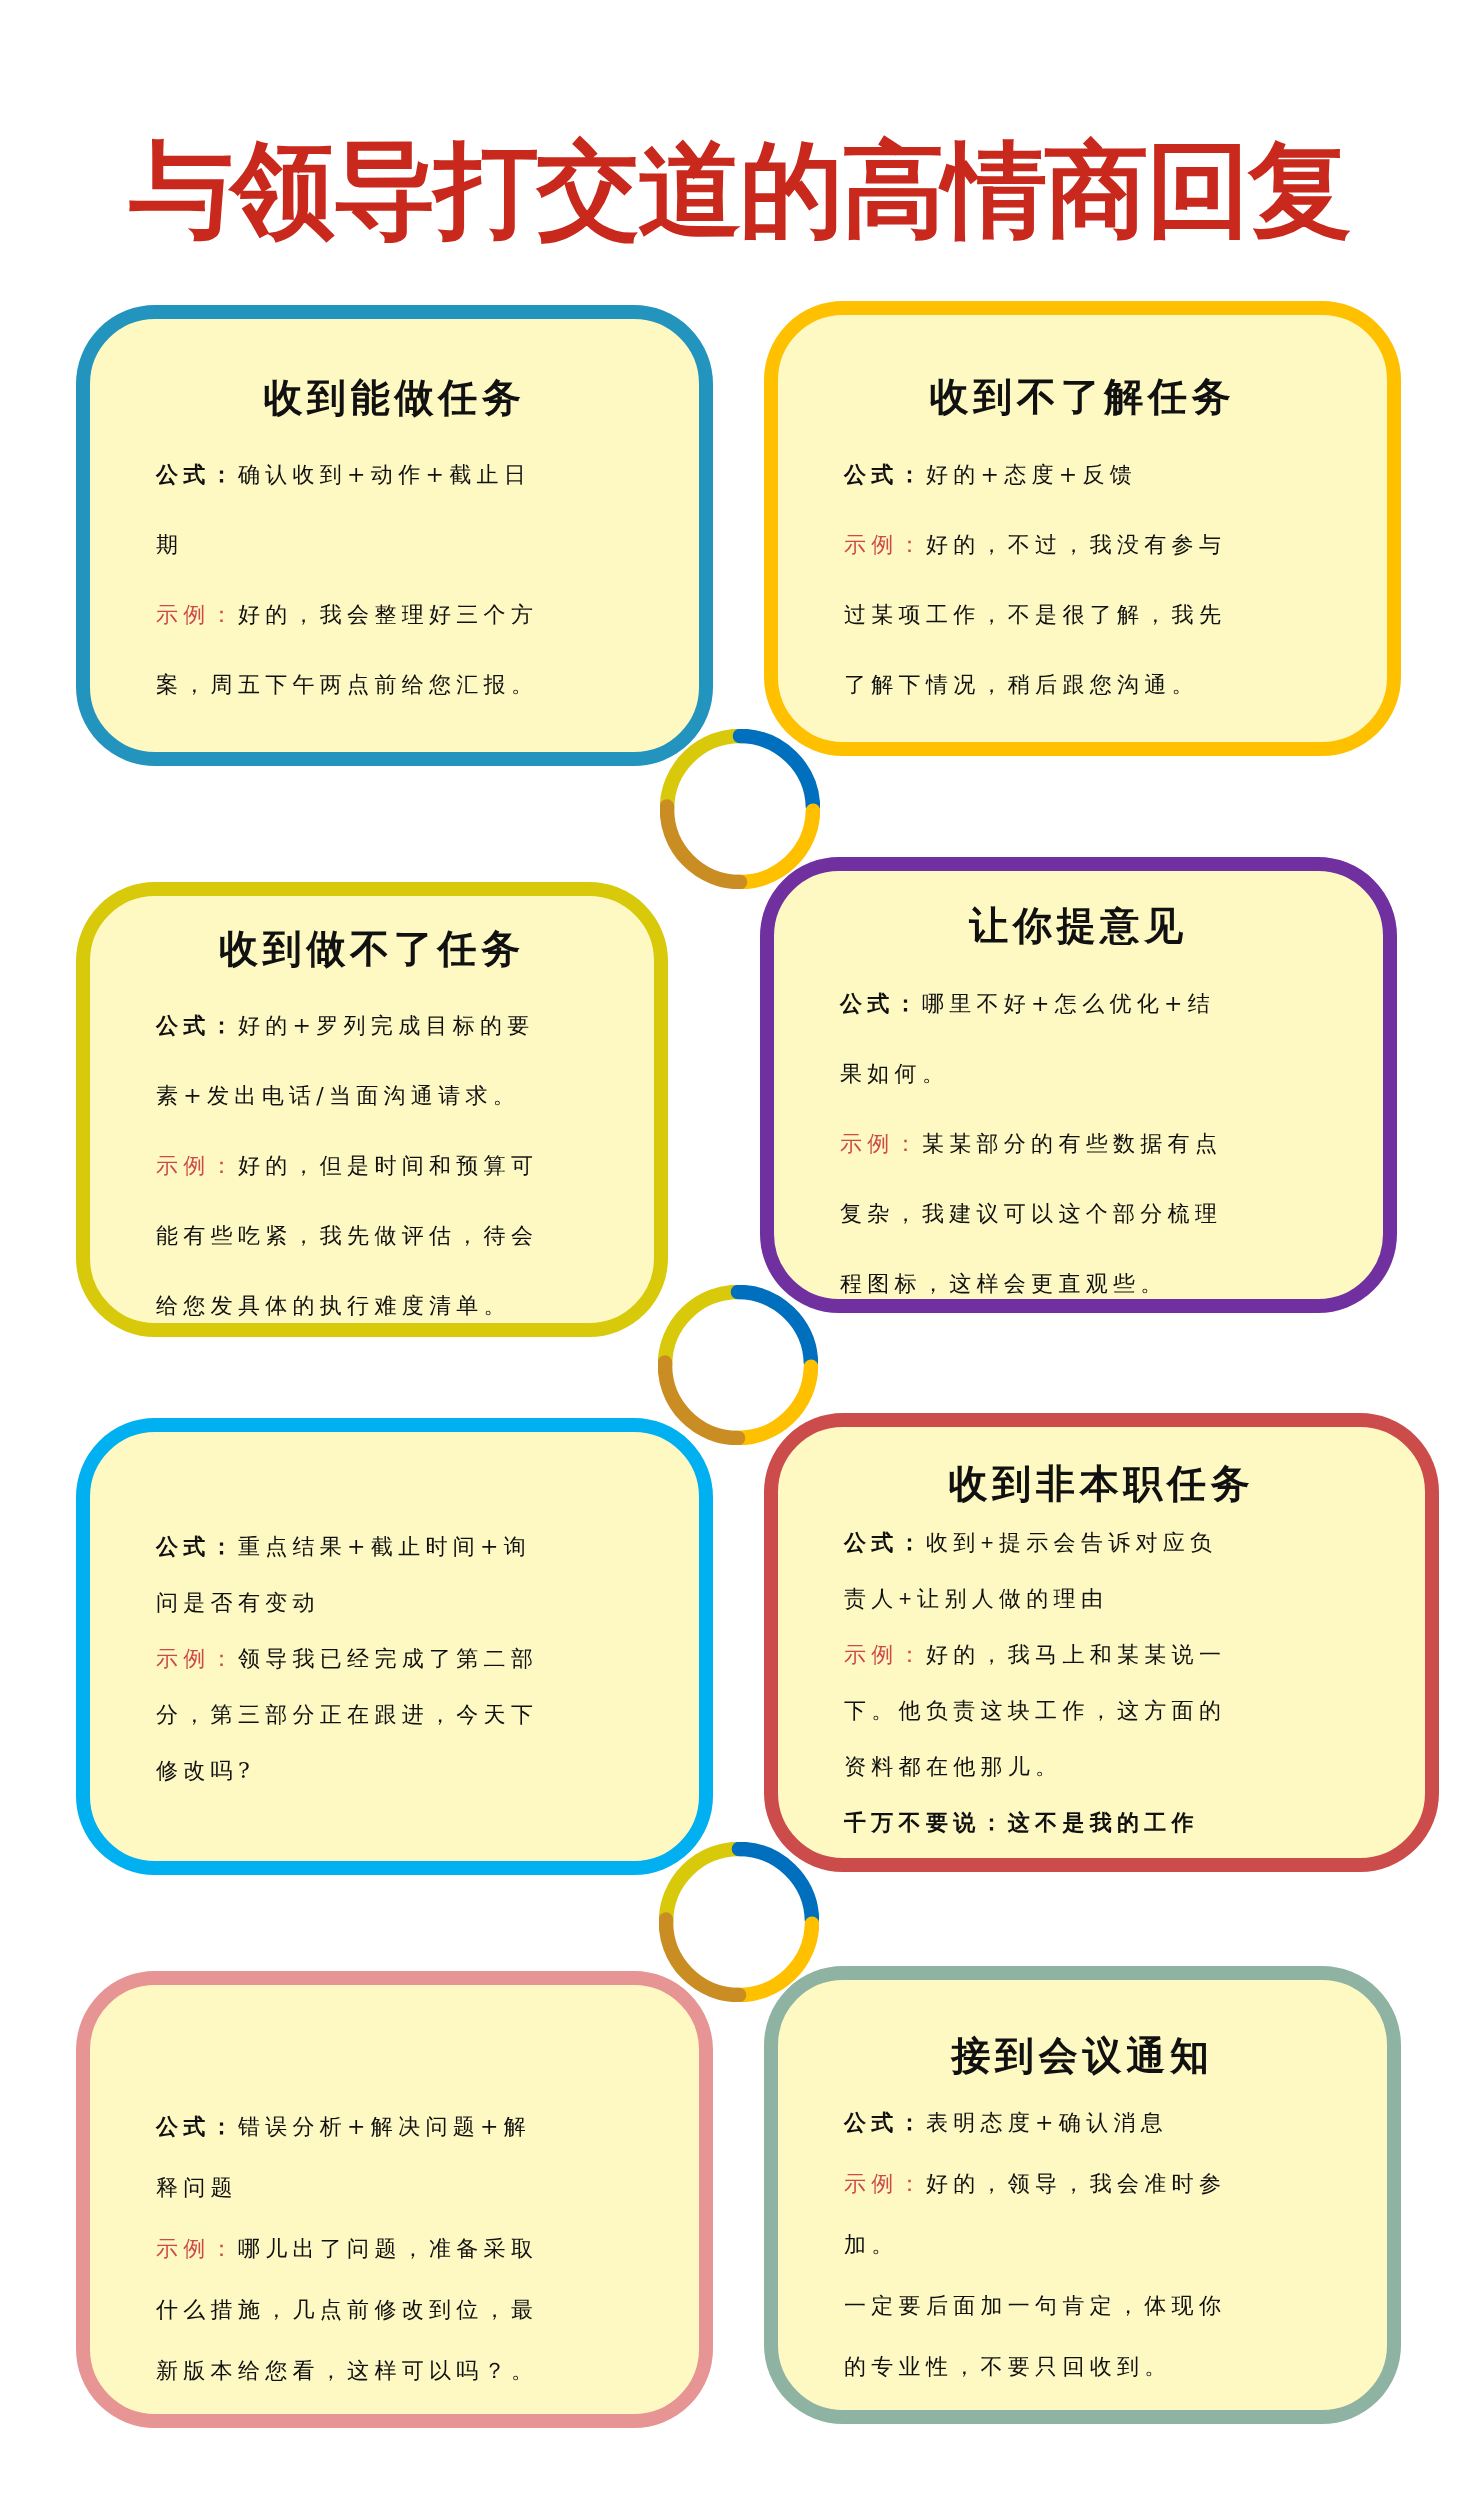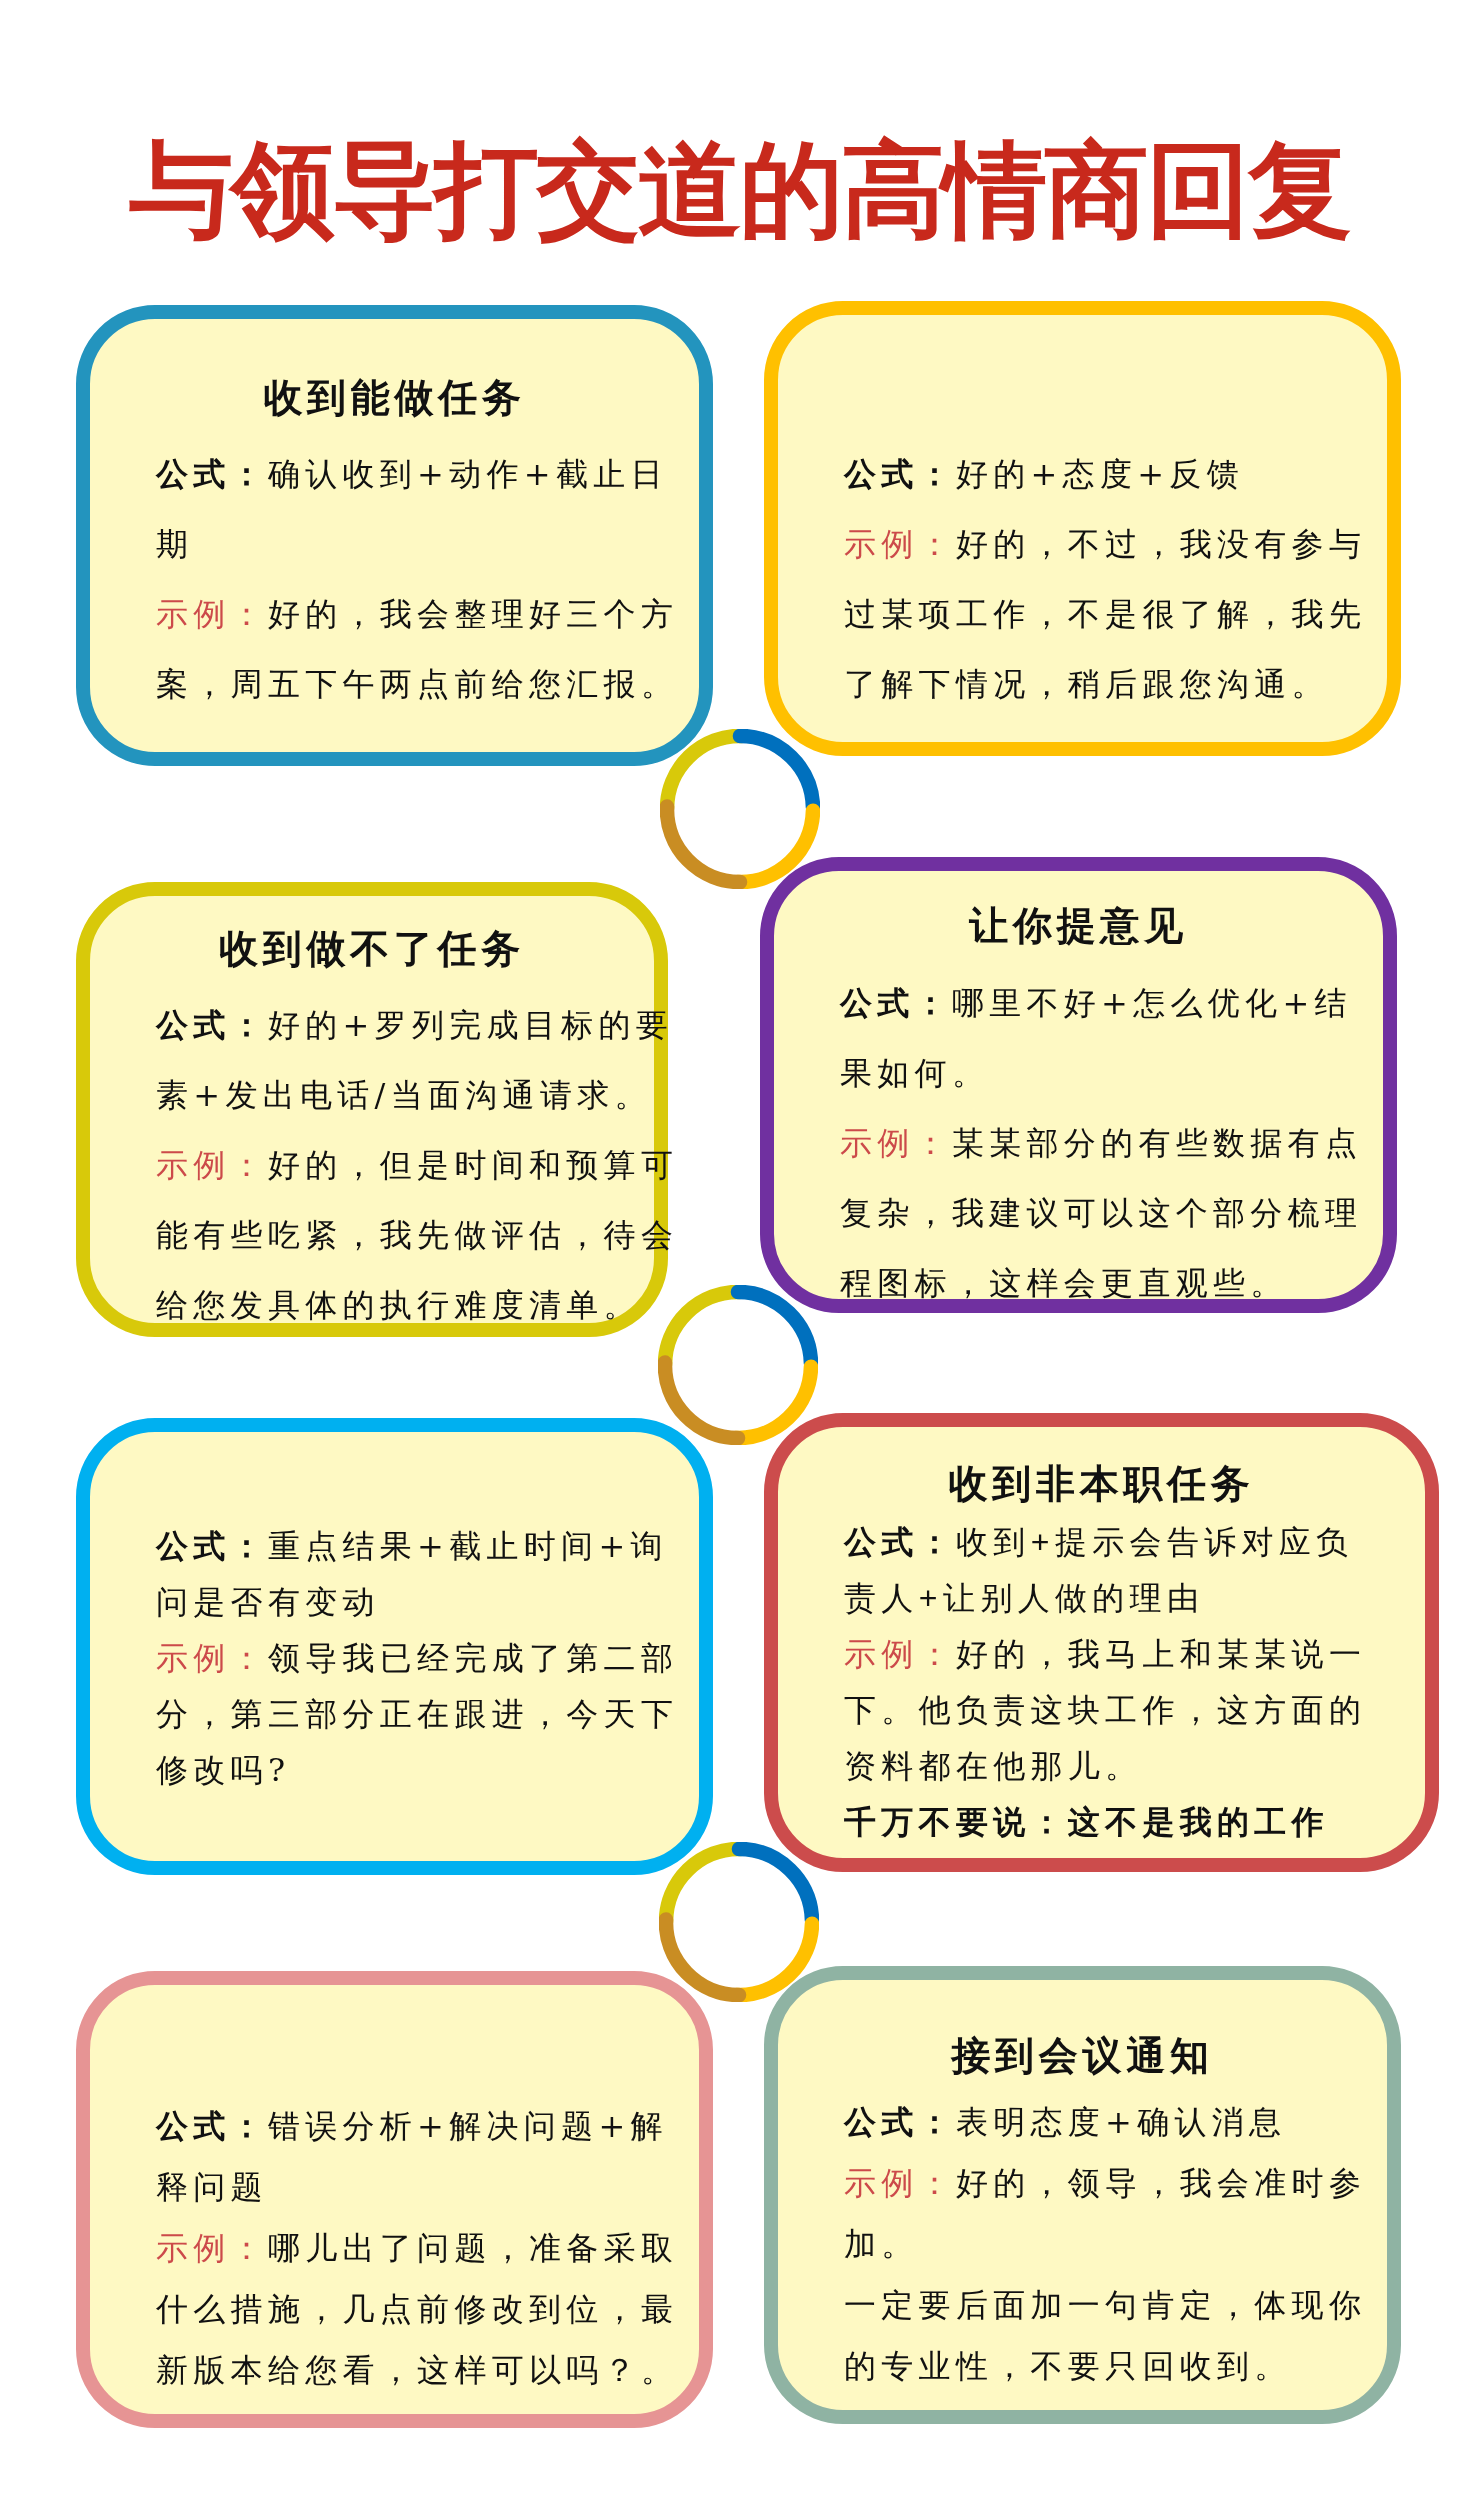--- a/index.html
+++ b/index.html
@@ -6,21 +6,21 @@
   body { width:1479px; height:2512px; position:relative; overflow:hidden;
          font-family:"DejaVu Serif", "Liberation Serif", serif; color:#111; }
   .page-title { position:absolute; left:0; width:1479px; top:132px; height:117px;
                 text-align:center; font-family:"DejaVu Sans","Liberation Sans",sans-serif;
                 font-weight:900; font-size:104px; line-height:117px; letter-spacing:-2.3px;
                 color:#C8291C; white-space:nowrap; }
   .card { position:absolute; box-sizing:border-box; border-style:solid; border-width:14.6px;
           border-radius:79px; background:#fef9c3; }
   .card-title { position:absolute; left:0; right:0; text-align:center; font-weight:bold;
                 font-size:39px; letter-spacing:4.7px; white-space:nowrap; color:#111; }
-  .card-body { position:absolute; left:66px; right:11.7px; font-size:32px; letter-spacing:5.3px;
+  .card-body { position:absolute; left:66px; right:11.7px; font-size:22px; letter-spacing:5.3px;
                white-space:nowrap; color:#111; }
   .line { display:block; }
   .lbl-formula { font-weight:bold; color:#111; }
   .lbl-example { color:#CC4A4A; }
   .strong-line { font-weight:bold; }
   .ring { position:absolute; width:160px; height:160px; }
 </style>
 </head>
 <body>
 
@@ -30,20 +30,21 @@
   <div class="card-title" style="top:52px;">收到能做任务</div>
   <div class="card-body" style="top:120px; line-height:70px;">
     <span class="line"><span class="lbl-formula">公式：</span><span>确认收到+动作+截止日</span></span>
     <span class="line">期</span>
     <span class="line"><span class="lbl-example">示例：</span><span>好的，我会整理好三个方</span></span>
     <span class="line">案，周五下午两点前给您汇报。</span>
   </div>
 </div>
 
 <div class="card" style="left:764px; top:301px; width:637px; height:455px; border-color:#FFC000;">
+  <div class="card-title" style="top:55px;">收到不了解任务</div>
   <div class="card-body" style="top:124px; line-height:70px;">
     <span class="line"><span class="lbl-formula">公式：</span><span>好的+态度+反馈</span></span>
     <span class="line"><span class="lbl-example">示例：</span><span>好的，不过，我没有参与</span></span>
     <span class="line">过某项工作，不是很了解，我先</span>
     <span class="line">了解下情况，稍后跟您沟通。</span>
   </div>
 </div>
 
 <svg class="ring" style="left:660px; top:729px;" viewBox="0 0 274 274">
   <g fill="none" stroke-width="25" stroke-linecap="round">

